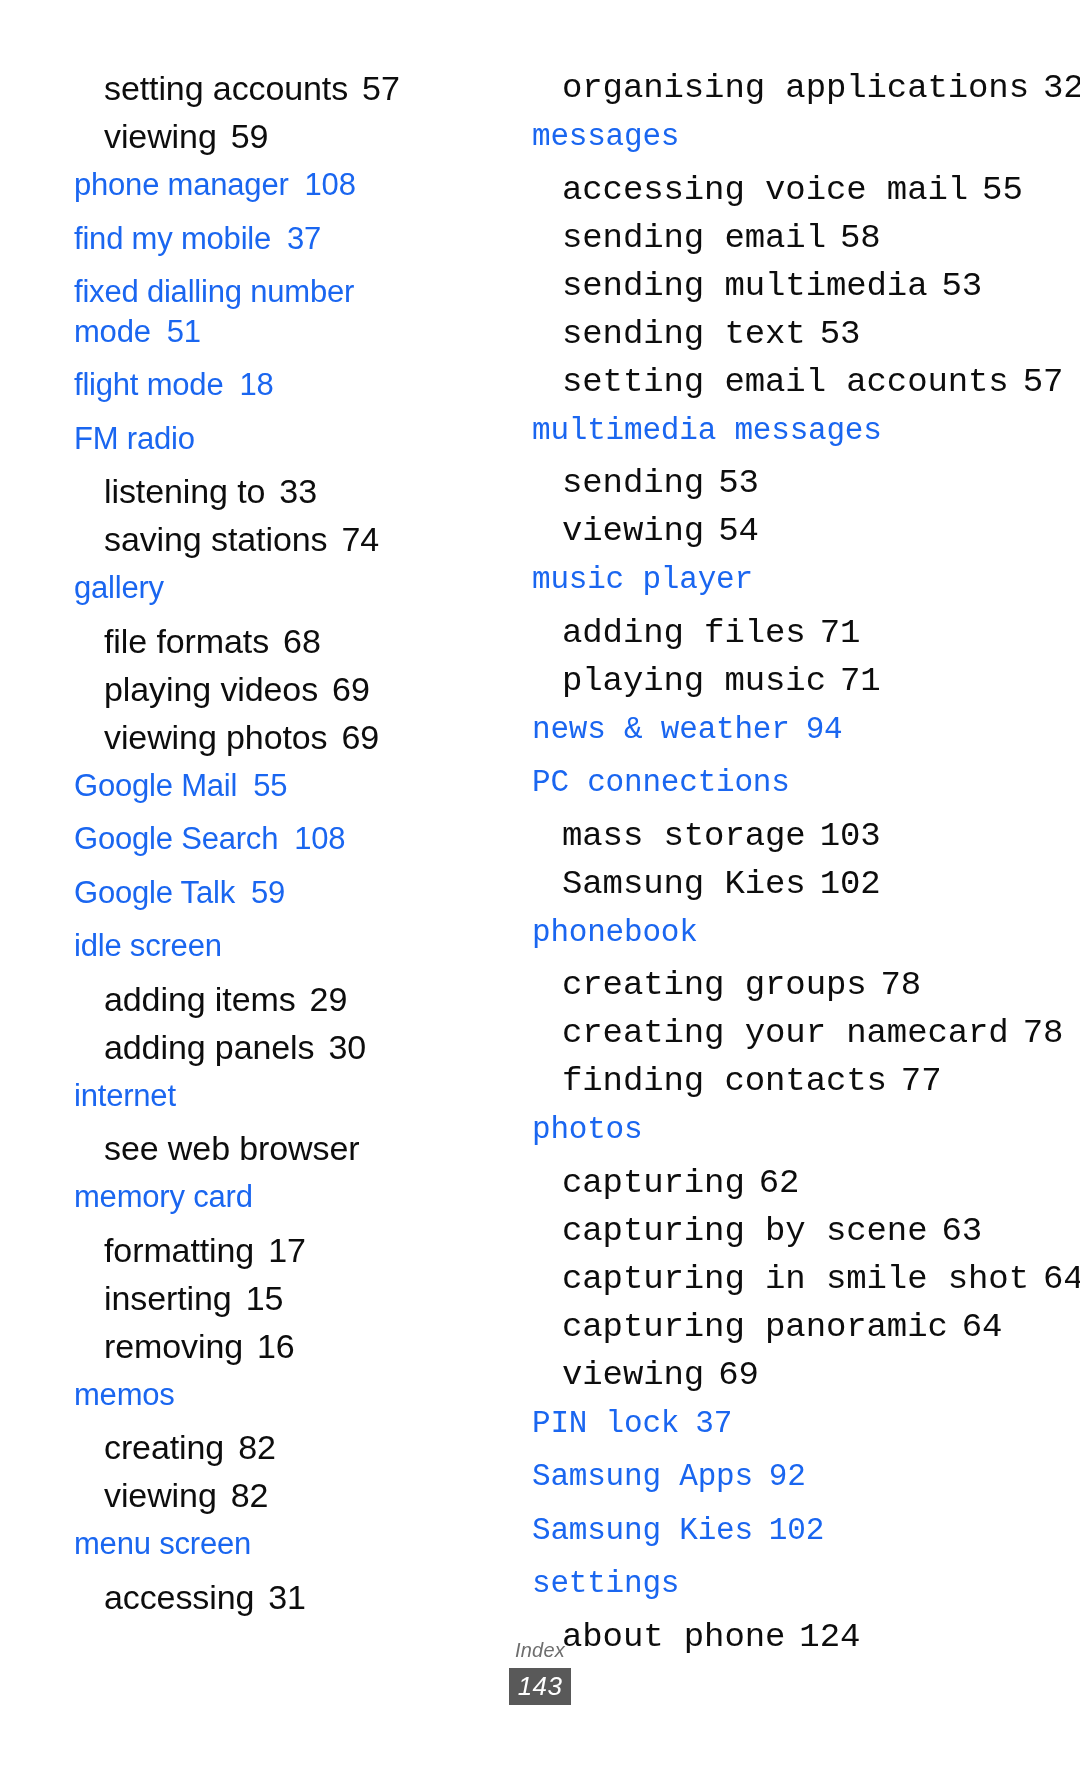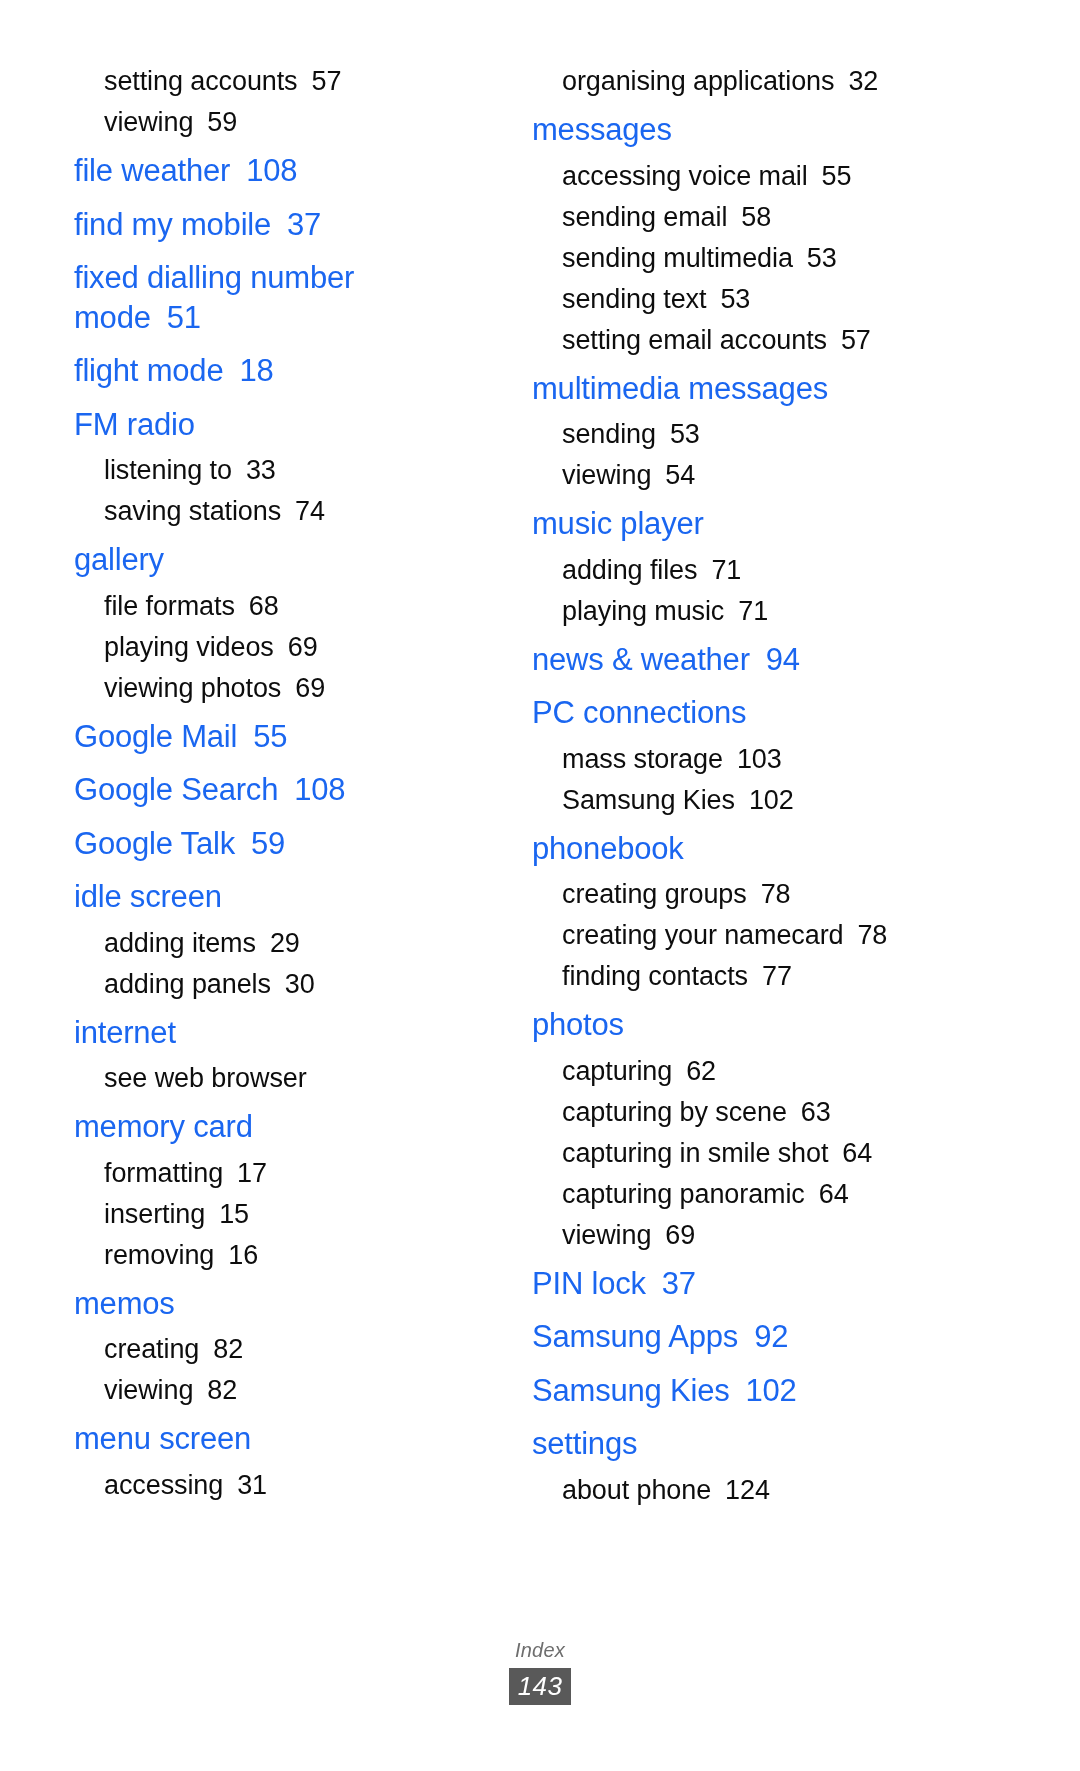--- a/index.html
+++ b/index.html
@@ -27,20 +27,21 @@
     gap: 0px;
     align-items: flex-start;
   }
 
   .column {
     width: 430px;
     flex: 0 0 430px;
   }
   .column.right {
     margin-left: 28px;
+    font-family: Liberation Mono, monospace;
   }
 
   
   .entry {
     display: block;
     white-space: nowrap;
   }
 
   
   .entry.head {
@@ -59,25 +60,25 @@
   }
 
   
   .entry.head.cont {
     margin-top: -6px;
   }
 
   
   .entry.sub {
     color: #0d0d0d;
-    font-size: 27px;
+    font-size: 34px;
     line-height: 36px;
     letter-spacing: -0.1px;
     padding-left: 42px;
-    margin-top: 5px;
+    margin-top: 12px;
   }
   .entry.sub .num {
     margin-left: 14px;
   }
 
   .label, .num {
     display: inline;
   }
 
   
@@ -109,21 +110,21 @@
 </style>
 </head>
 <body>
 
 <div class="page">
 
   <div class="columns">
     <div class="column left" id="col-left">
         <div class="entry sub"><span class="label">setting accounts</span><span class="num">57</span></div>
         <div class="entry sub"><span class="label">viewing</span><span class="num">59</span></div>
-        <div class="entry head"><span class="label">file weather</span><span class="num">108</span></div>
+        <div class="entry head"><span class="label">phone manager</span><span class="num">108</span></div>
         <div class="entry head"><span class="label">find my mobile</span><span class="num">37</span></div>
         <div class="entry head"><span class="label">fixed dialling number</span></div>
         <div class="entry head cont"><span class="label">mode</span><span class="num">51</span></div>
         <div class="entry head"><span class="label">flight mode</span><span class="num">18</span></div>
         <div class="entry head"><span class="label">FM radio</span></div>
         <div class="entry sub"><span class="label">listening to</span><span class="num">33</span></div>
         <div class="entry sub"><span class="label">saving stations</span><span class="num">74</span></div>
         <div class="entry head"><span class="label">gallery</span></div>
         <div class="entry sub"><span class="label">file formats</span><span class="num">68</span></div>
         <div class="entry sub"><span class="label">playing videos</span><span class="num">69</span></div>

